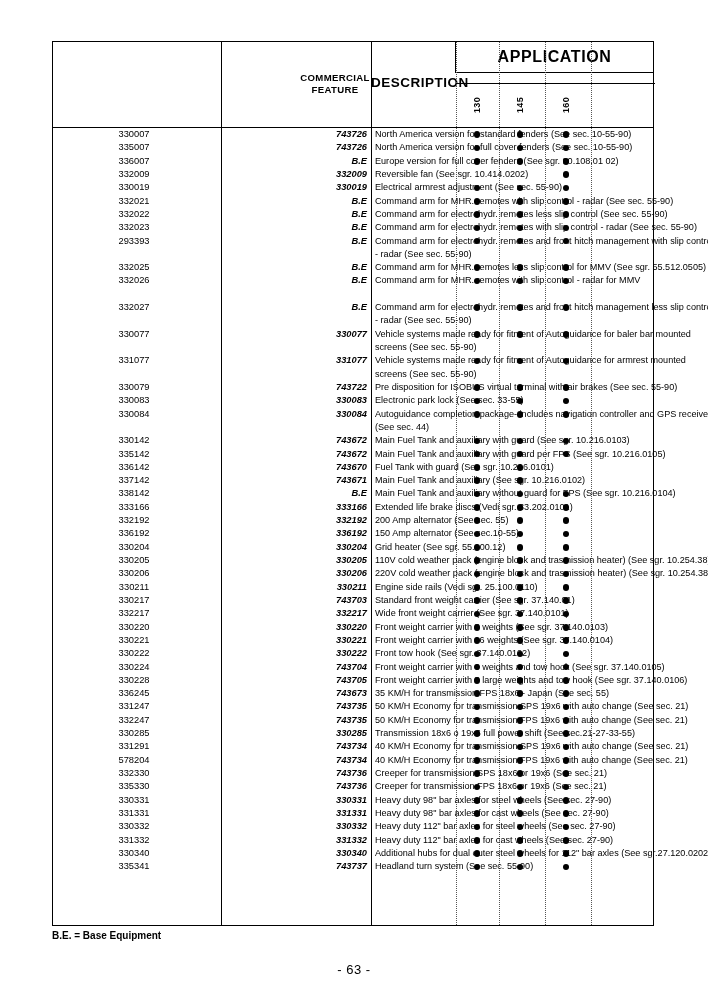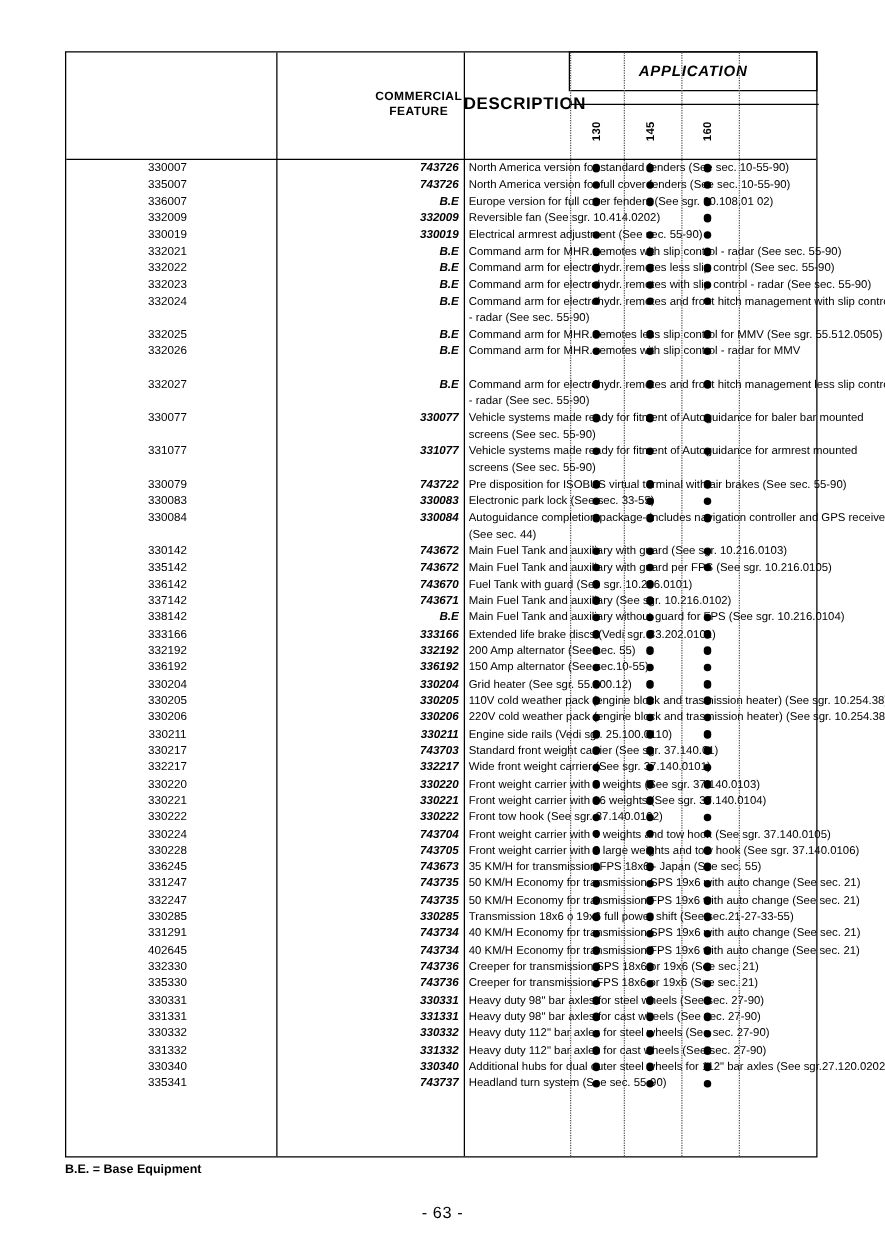--- a/index.html
+++ b/index.html
@@ -30,24 +30,23 @@
     top: 41px;
     width: 199px;
     height: 32px;
     border: 1px solid #000;
     box-sizing: border-box;
     display: flex;
     align-items: center;
     justify-content: center;
   }
   #application-header .app-label {
-    font-size: 12px;
+    font-size: 16px;
     font-weight: bold;
     letter-spacing: 0.6px;
-    font-style: italic;
   }
 
   
   #spec-table {
     position: absolute;
     left: 52px;
     top: 41px;
     width: 602px;
     height: 885px;
     border: 1px solid #000;
@@ -341,21 +340,21 @@
             <span class="dot"></span>
           </div>
           <div class="dot-cell c1">
             <span class="dot"></span>
           </div>
           <div class="dot-cell c2">
             <span class="dot"></span>
           </div>
         </div>
         <div class="row">
-          <div class="cell cell-variant">332024</div>
+          <div class="cell cell-variant">293393</div>
           <div class="cell cell-feature">B.E</div>
           <div class="cell cell-desc">Command arm for electrohydr. remotes and front hitch management with slip control</div>
           <div class="dot-cell c0">
             <span class="dot"></span>
           </div>
           <div class="dot-cell c1">
             <span class="dot"></span>
           </div>
           <div class="dot-cell c2">
             <span class="dot"></span>
@@ -846,21 +845,21 @@
             <span class="dot"></span>
           </div>
           <div class="dot-cell c1">
             <span class="dot"></span>
           </div>
           <div class="dot-cell c2">
             <span class="dot"></span>
           </div>
         </div>
         <div class="row">
-          <div class="cell cell-variant">402645</div>
+          <div class="cell cell-variant">578204</div>
           <div class="cell cell-feature">743734</div>
           <div class="cell cell-desc">40 KM/H Economy for transmission FPS 19x6 with auto change (See sec. 21)</div>
           <div class="dot-cell c0">
             <span class="dot"></span>
           </div>
           <div class="dot-cell c1">
             <span class="dot"></span>
           </div>
           <div class="dot-cell c2">
             <span class="dot"></span>

